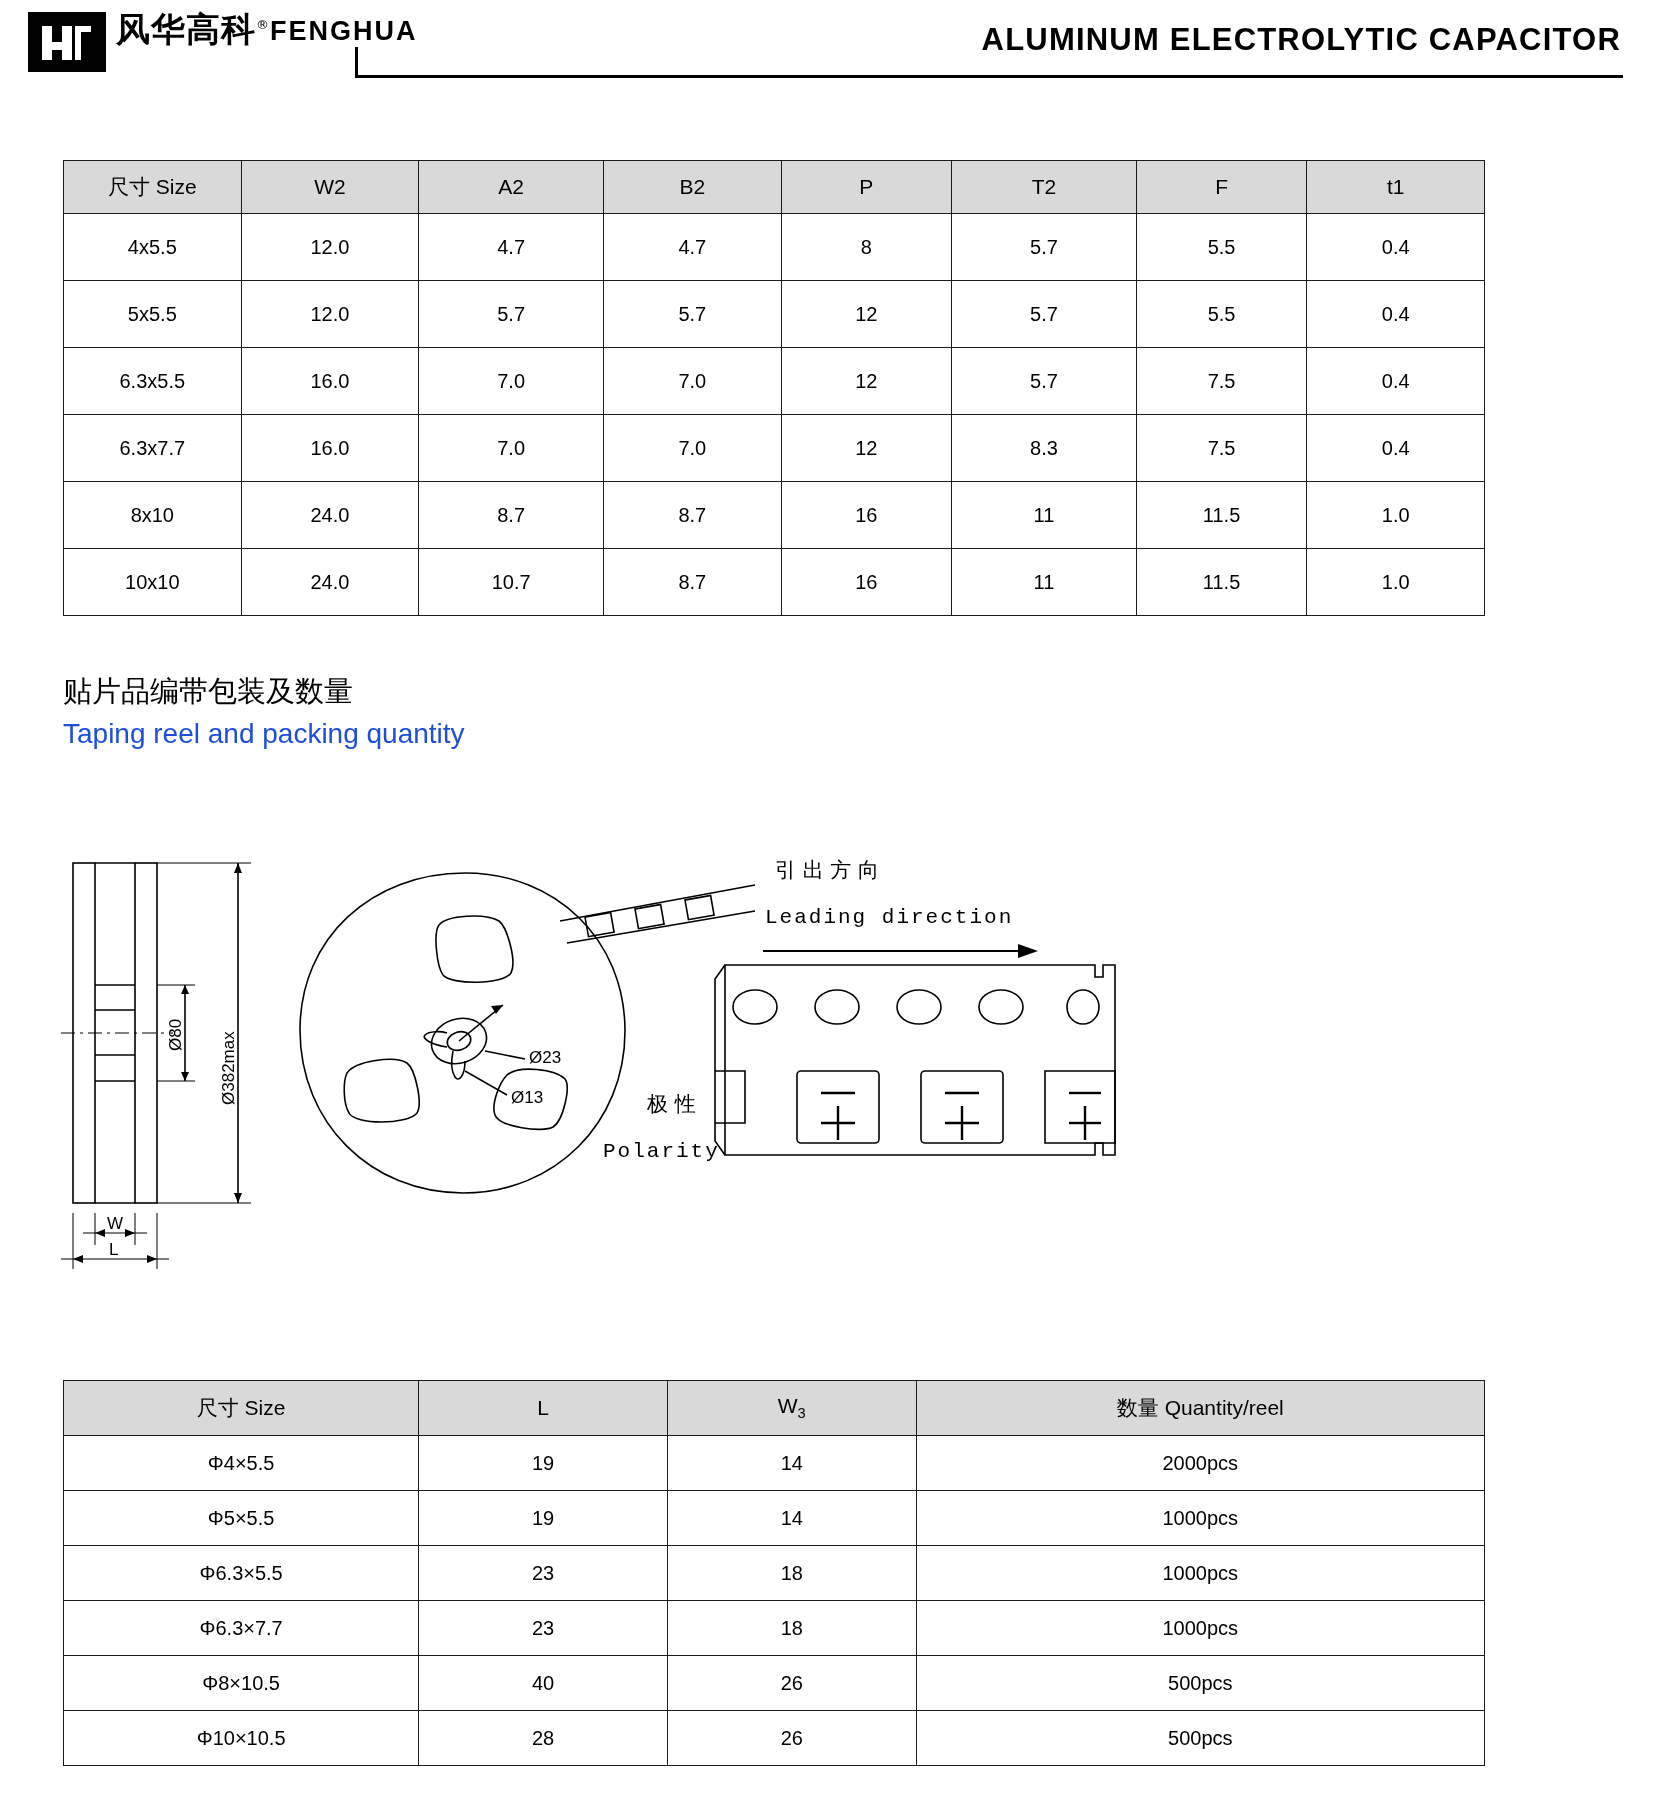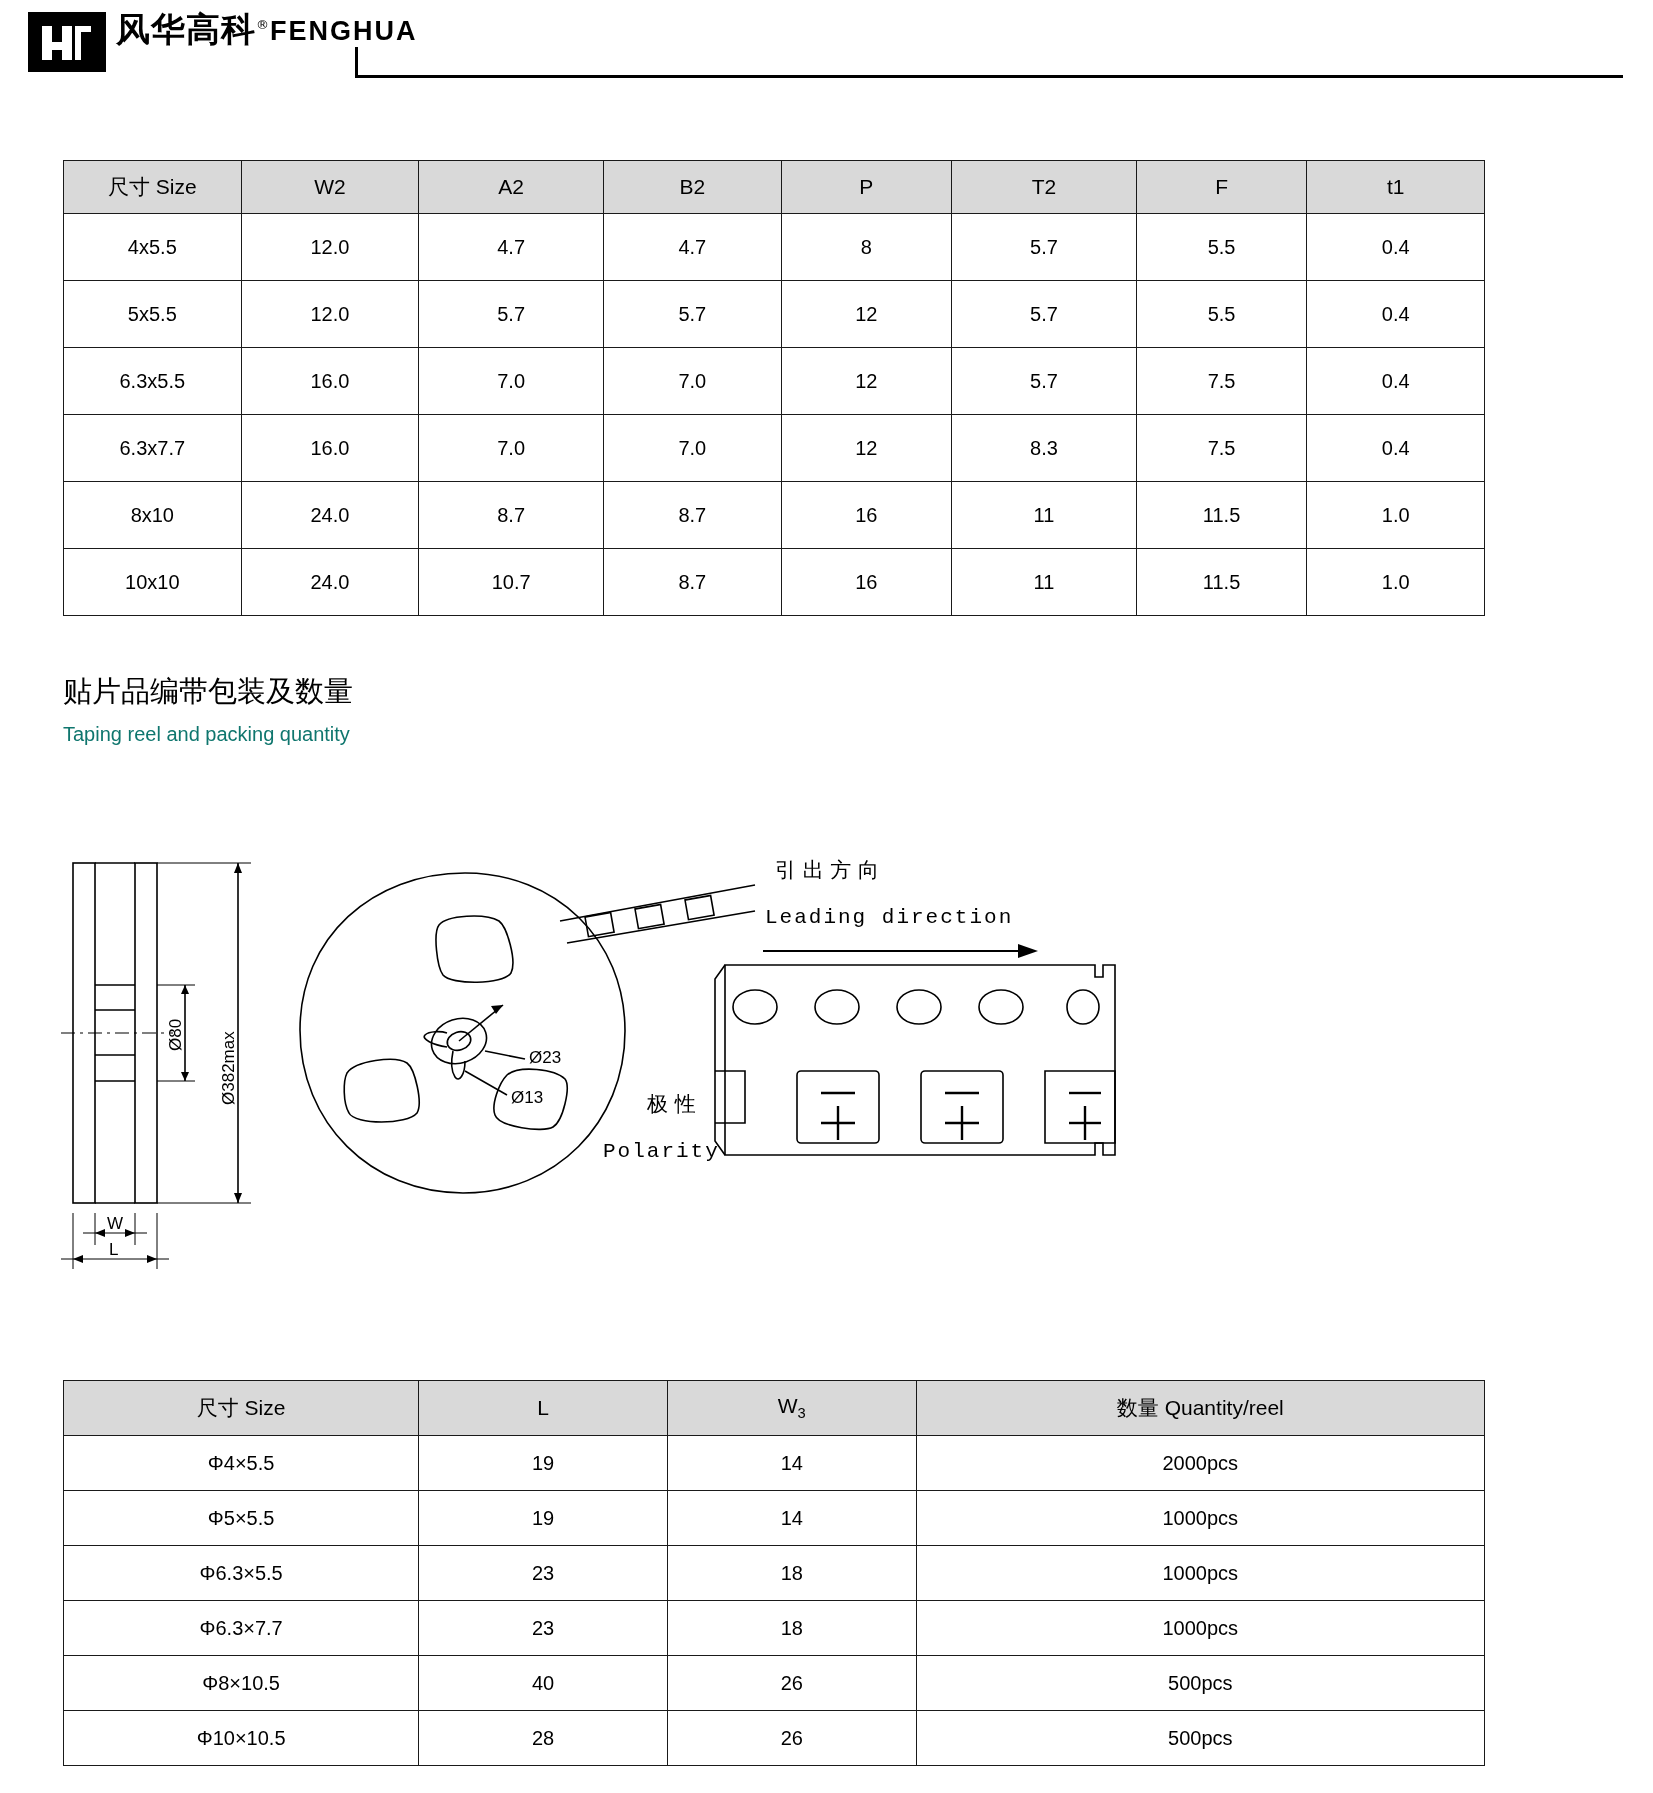--- a/index.html
+++ b/index.html
@@ -128,23 +128,23 @@
     top: 670px;
   }
   .section-heading .cn {
     font-family: Liberation Serif, serif;
     font-size: 29px;
     line-height: 42px;
     color: #000;
   }
   .section-heading .en {
     font-family: "Liberation Sans", sans-serif;
-    font-size: 20px;
+    font-size: 28px;
     line-height: 44px;
-    color: #0f766e;
+    color: #1d4ed8;
   }
 
   
   .drawing {
     position: absolute;
     left: 55px;
     top: 855px;
     width: 1330px;
     height: 470px;
   }
@@ -204,20 +204,21 @@
         <rect x="0" y="0" width="78" height="60" fill="#000"></rect>
         <path d="M14 48 L14 14 L24 14 L24 30 L34 30 L34 14 L44 14 L44 48 L34 48 L34 38 L24 38 L24 48 Z" fill="#fff"></path>
         <path d="M47 14 L63 14 L63 20 L53 20 L53 48 L47 48 Z" fill="#fff"></path>
       </svg>
     </div>
     <div class="logo-text">
       <div class="logo-cn"><span>风华高科</span><span class="logo-reg">®</span></div>
       <div class="logo-en">FENGHUA</div>
     </div>
   </div>
+  <div class="header-title">ALUMINUM ELECTROLYTIC CAPACITOR</div>
   <div class="header-rule"></div>
   <div class="header-rule-tick"></div>
 </div>
 
 <div class="table1-wrap">
   <table class="spec" style="width:100%">
     <colgroup>
       <col style="width:12.5%">
         <col style="width:12.5%">
         <col style="width:13%">

